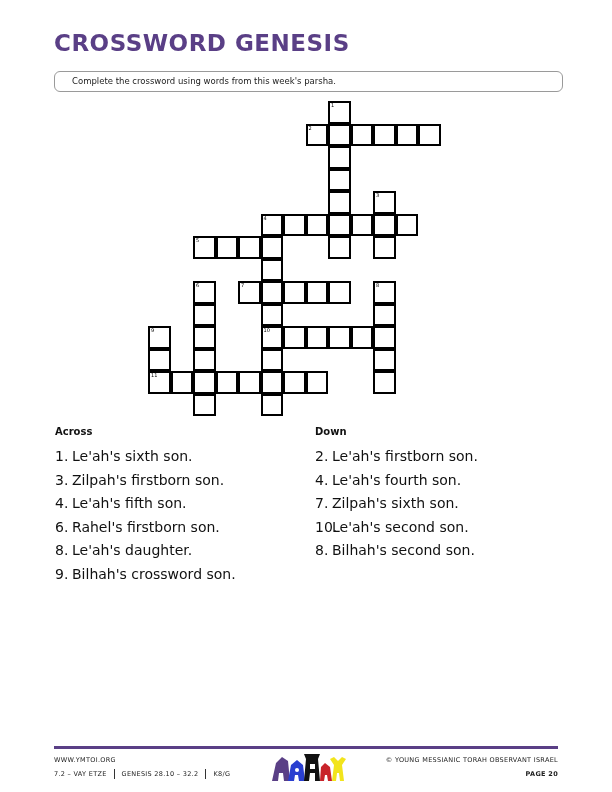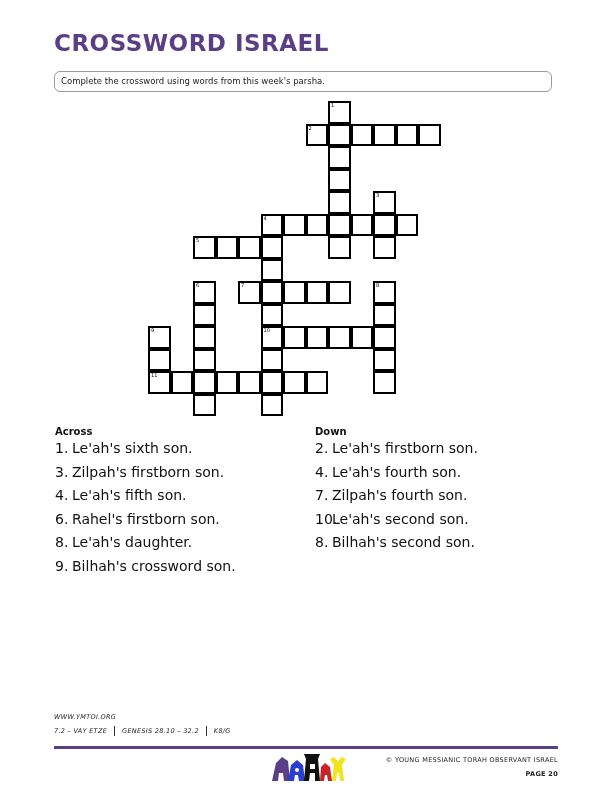--- a/index.html
+++ b/index.html
@@ -1,45 +1,45 @@
 <!DOCTYPE html>
 <html><head>
   <meta charset="utf-8">
   <style>
     html, body { margin: 0; padding: 0; background: #ffffff; }
     body { width: 612px; height: 792px; position: relative; overflow: hidden;
            font-family: "DejaVu Sans", sans-serif; color: #111; }
     .title { position: absolute; left: 54px; top: 30px; font-size: 23px; font-weight: bold;
              color: #5a3f86; letter-spacing: 0.5px; font-family: "DejaVu Sans", sans-serif; }
     .instruction { position: absolute; left: 54px; top: 71px; width: 490px; height: 19px;
-                   border: 1px solid #9a9a9a; border-radius: 6px; padding-left: 6px;
+                   border: 1px solid #9a9a9a; border-radius: 6px; padding-left: 17px;
                    font-size: 8.5px; line-height: 19px; color: #222; }
     .grid { position: absolute; left: 0; top: 0; width: 612px; height: 430px; }
     .cell { position: absolute; width: 22.5px; height: 22.5px; box-sizing: border-box;
             border: 2.5px solid #000; background: #fff; }
     .cell .num { position: absolute; left: 1px; top: -1px; font-size: 5px; line-height: 6px; color: #000; }
     .clues-col { position: absolute; top: 426px; width: 250px; }
     .clues-col.across { left: 55px; }
     .clues-col.down { left: 315px; }
-    .clues-col h3 { margin: 0 0 2px 0; font-size: 10px; font-weight: bold; height: 13px; }
+    .clues-col h3 { margin: 0 0 10px 0; font-size: 10px; font-weight: bold; height: 13px; }
     .clue { font-size: 14px; height: 23.5px; line-height: 14px; white-space: nowrap; }
     .clue .n { display: inline-block; width: 17px; }
     .footer-line { position: absolute; left: 54px; top: 746px; width: 504px; height: 3px; background: #5a3f86; }
-    .footer-left { position: absolute; left: 54px; top: 711px; font-size: 6.5px; color: #222; letter-spacing: 0.3px; font-style: italic; }
+    .footer-left { position: absolute; left: 54px; top: 754px; font-size: 6.5px; color: #222; letter-spacing: 0.3px; }
     .footer-left .row { height: 14px; line-height: 12px; }
     .sep { display: inline-block; width: 1px; height: 10px; background: #333; vertical-align: middle; margin: 0 7px; }
     .footer-right { position: absolute; right: 54px; top: 754px; text-align: right; font-size: 6.5px; color: #222; letter-spacing: 0.3px; }
     .footer-right .row { height: 14px; line-height: 12px; }
     .footer-right .page { font-weight: bold; }
     .logo { position: absolute; left: 270px; top: 751px; width: 86px; height: 32px; }
   </style>
 </head>
 <body>
 
-<div class="title">CROSSWORD ISRAEL</div>
+<div class="title">CROSSWORD GENESIS</div>
 <div class="instruction">Complete the crossword using words from this week's parsha.</div>
 
 <div class="grid" id="grid">
     <div class="cell" style="left: 328px; top: 101px;">
       <span class="num">1</span>
     </div>
     <div class="cell" style="left: 305.5px; top: 123.5px;">
       <span class="num">2</span>
     </div>
     <div class="cell" style="left: 328px; top: 123.5px;"></div>
@@ -125,21 +125,21 @@
   <div class="clue"><span class="n">4.</span><span>Le'ah's fifth son.</span></div>
   <div class="clue"><span class="n">6.</span><span>Rahel's firstborn son.</span></div>
   <div class="clue"><span class="n">8.</span><span>Le'ah's daughter.</span></div>
   <div class="clue"><span class="n">9.</span><span>Bilhah's crossword son.</span></div>
 </div>
 
 <div class="clues-col down">
   <h3>Down</h3>
   <div class="clue"><span class="n">2.</span><span>Le'ah's firstborn son.</span></div>
   <div class="clue"><span class="n">4.</span><span>Le'ah's fourth son.</span></div>
-  <div class="clue"><span class="n">7.</span><span>Zilpah's fourth son.</span></div>
+  <div class="clue"><span class="n">7.</span><span>Zilpah's sixth son.</span></div>
   <div class="clue"><span class="n">10.</span><span>Le'ah's second son.</span></div>
   <div class="clue"><span class="n">8.</span><span>Bilhah's second son.</span></div>
 </div>
 
 <div class="footer-line"></div>
 
 <div class="footer-left">
   <div class="row">WWW.YMTOI.ORG</div>
   <div class="row">
     <span>7.2 – VAY ETZE</span><span class="sep"></span><span>GENESIS 28.10 – 32.2</span><span class="sep"></span><span>K8/G</span>

